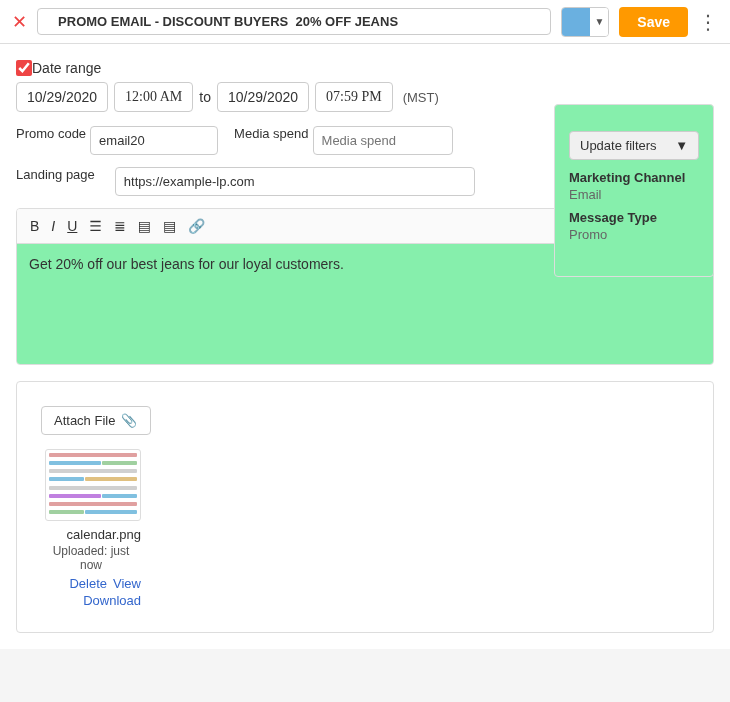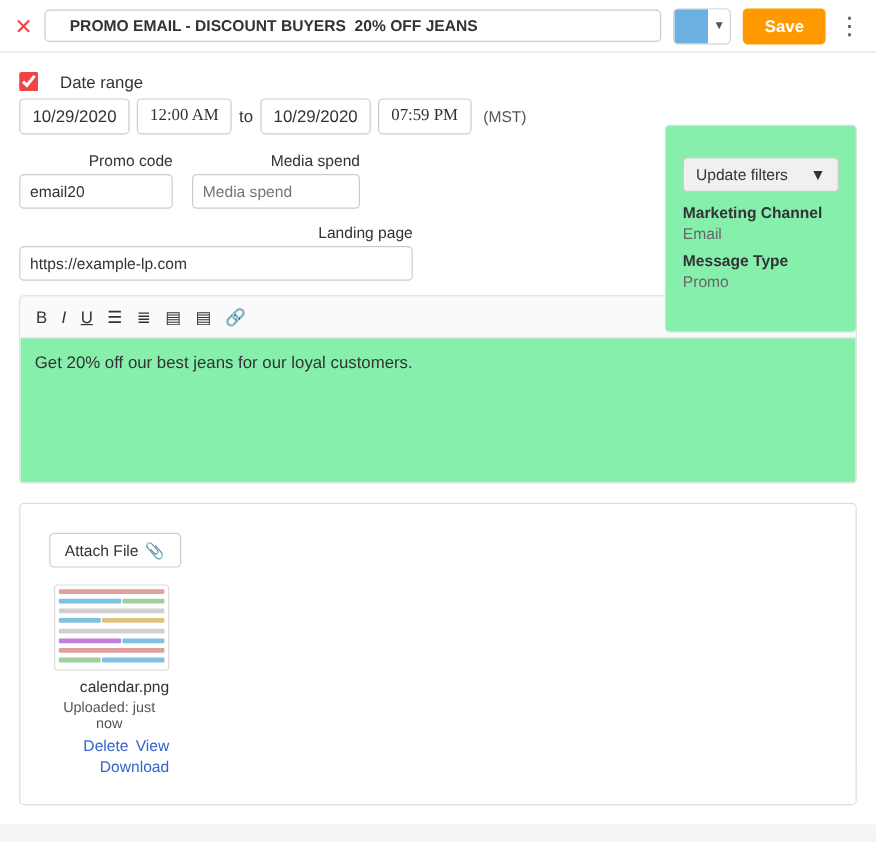--- a/index.html
+++ b/index.html
@@ -76,21 +76,21 @@
 
     
     .main-content {
       padding: 16px;
       background: #fff;
       position: relative;
     }
     .checkbox-container {
       display: flex;
       align-items: flex-end;
-      gap: 18px;
+      gap: 0;
     }
     .checkbox-input {
       width: 16px;
       height: 16px;
       accent-color: #e44;
     }
     .date-range-label {
       font-size: 14px;
       color: #333;
     }
@@ -130,38 +130,37 @@
     }
 
     
     .form-row {
       display: flex;
       gap: 16px;
       margin-bottom: 12px;
     }
     .form-group {
       display: flex;
-      flex-direction: column;
+      flex-direction: row;
       gap: 4px;
-      align-items: flex-end;
     }
     .form-label {
       font-size: 13px;
       color: #333;
     }
     .form-input {
       border: 1px solid #ccc;
       border-radius: 4px;
       padding: 6px 8px;
       font-size: 13px;
       color: #333;
     }
     .promo-input { width: 128px; }
     .media-input { width: 140px; color: #aaa; }
-    .landing-input { width: 328px; }
+    .landing-input { width: 360px; margin-left: 16px; }
 
     
     .filters-panel {
       position: absolute;
       top: 60px;
       right: 16px;
       width: 160px;
       background: #86efac;
       border: 1px solid #ddd;
       border-radius: 4px;

